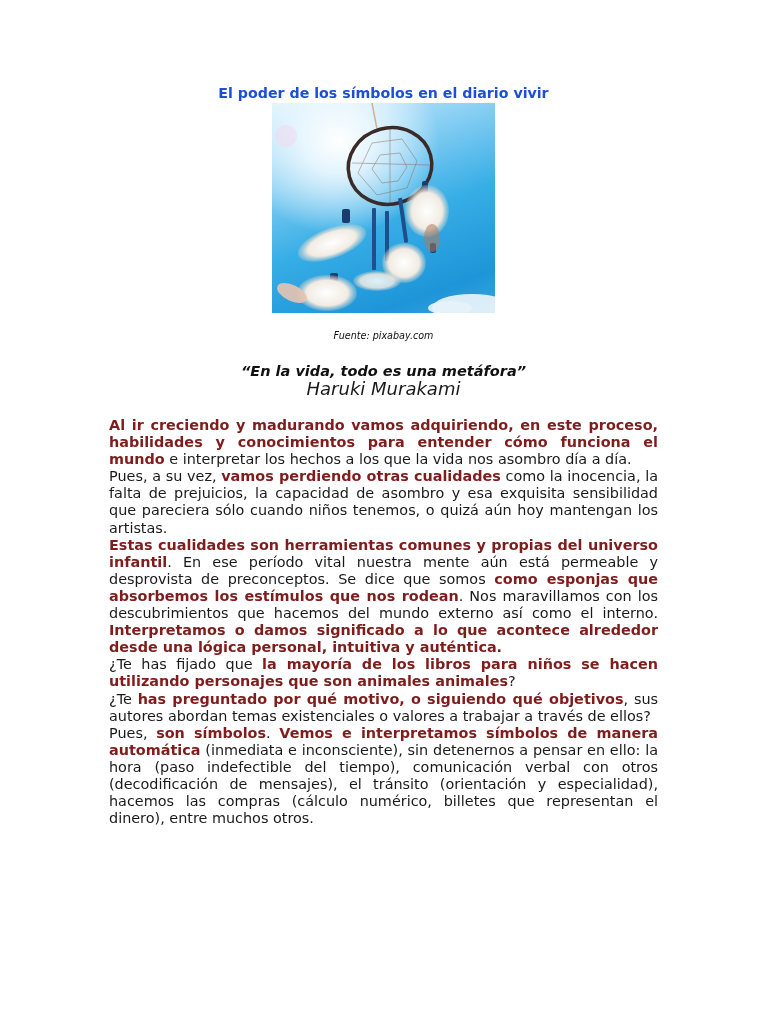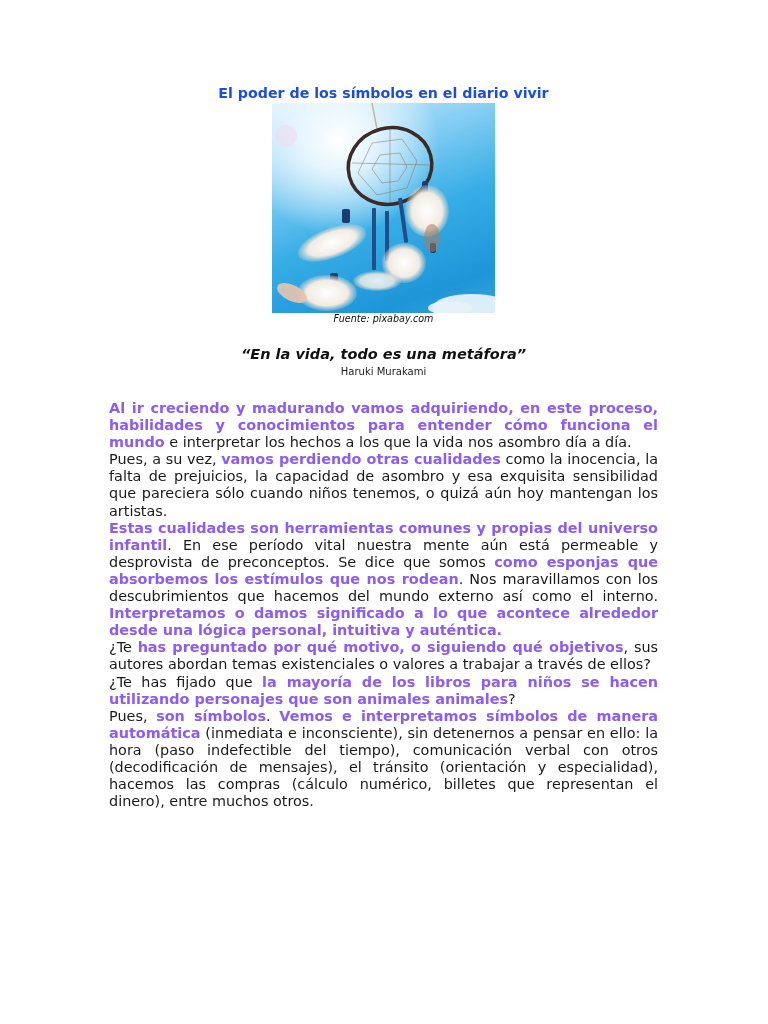--- a/index.html
+++ b/index.html
@@ -35,47 +35,48 @@
       position: relative;
       overflow: hidden;
       background: linear-gradient(160deg, #d9f0ff 0%, #8fd2f5 25%, #38aee6 55%, #1d95d8 85%, #3ba5e0 100%);
     }
     .figure svg { display: block; }
     .caption {
       text-align: center;
       font-size: 9.6px;
       font-style: italic;
       line-height: 12px;
-      margin: 0;
+      margin: 17px;
       color: #111;
     }
     .quote {
       text-align: center;
       font-size: 14.5px;
       font-style: italic;
       font-weight: bold;
       line-height: 18px;
       margin: 20px 0 0 0;
       color: #111;
     }
     .author {
       text-align: center;
-      font-size: 10px;
+      font-size: 18px;
       line-height: 18px;
       margin: 0;
       color: #1a1a1a;
+      font-style: italic;
     }
     .para {
       font-size: 14.4px;
       line-height: 17.1px;
       text-align: justify;
       margin: 0;
       color: #1a1a1a;
     }
-    .para b { font-weight: bold; color: #8b5cf6; }
+    .para b { font-weight: bold; color: #7f1d1d; }
     .gap-first { margin-top: 19px; }
     .gap { }
   </style>
 </head>
 <body>
 
 <div class="page">
 
   <h1 class="title">El poder de los símbolos en el diario vivir</h1>
 
@@ -135,19 +136,19 @@
 
   <p class="quote">“En la vida, todo es una metáfora”</p>
   <p class="author">Haruki Murakami</p>
 
   <p class="para gap-first"><b>Al ir creciendo y madurando vamos adquiriendo, en este proceso, habilidades y conocimientos para entender cómo funciona el mundo</b><span> e interpretar los hechos a los que la vida nos asombro día a día.</span></p>
 
   <p class="para"><span>Pues, a su vez, </span><b>vamos perdiendo otras cualidades</b><span> como la inocencia, la falta de prejuicios, la capacidad de asombro y esa exquisita sensibilidad que pareciera sólo cuando niños tenemos, o quizá aún hoy mantengan los artistas.</span></p>
 
   <p class="para gap"><b>Estas cualidades son herramientas comunes y propias del universo infantil</b><span>. En ese período vital nuestra mente aún está permeable y desprovista de preconceptos. Se dice que somos </span><b>como esponjas que absorbemos los estímulos que nos rodean</b><span>. Nos maravillamos con los descubrimientos que hacemos del mundo externo así como el interno. </span><b>Interpretamos o damos significado a lo que acontece alrededor desde una lógica personal, intuitiva y auténtica.</b></p>
 
+  <p class="para gap"><span>¿Te has fijado que </span><b>la mayoría de los libros para niños se hacen utilizando personajes que son animales animales</b><span>?</span></p>
+
   <p class="para"><span>¿Te </span><b>has preguntado por qué motivo, o siguiendo qué objetivos</b><span>, sus autores abordan temas existenciales o valores a trabajar a través de ellos?</span></p>
-
-  <p class="para gap"><span>¿Te has fijado que </span><b>la mayoría de los libros para niños se hacen utilizando personajes que son animales animales</b><span>?</span></p>
 
   <p class="para gap"><span>Pues, </span><b>son símbolos</b><span>. </span><b>Vemos e interpretamos símbolos de manera automática</b><span> (inmediata e inconsciente), sin detenernos a pensar en ello: la hora (paso indefectible del tiempo), comunicación verbal con otros (decodificación de mensajes), el tránsito (orientación y especialidad), hacemos las compras (cálculo numérico, billetes que representan el dinero), entre muchos otros.</span></p>
 
 </div>
 
 </body></html>

